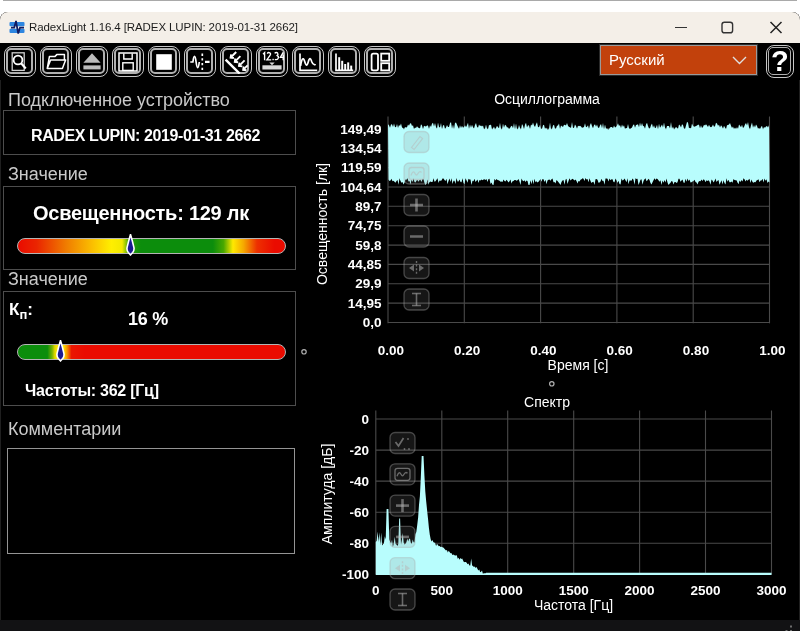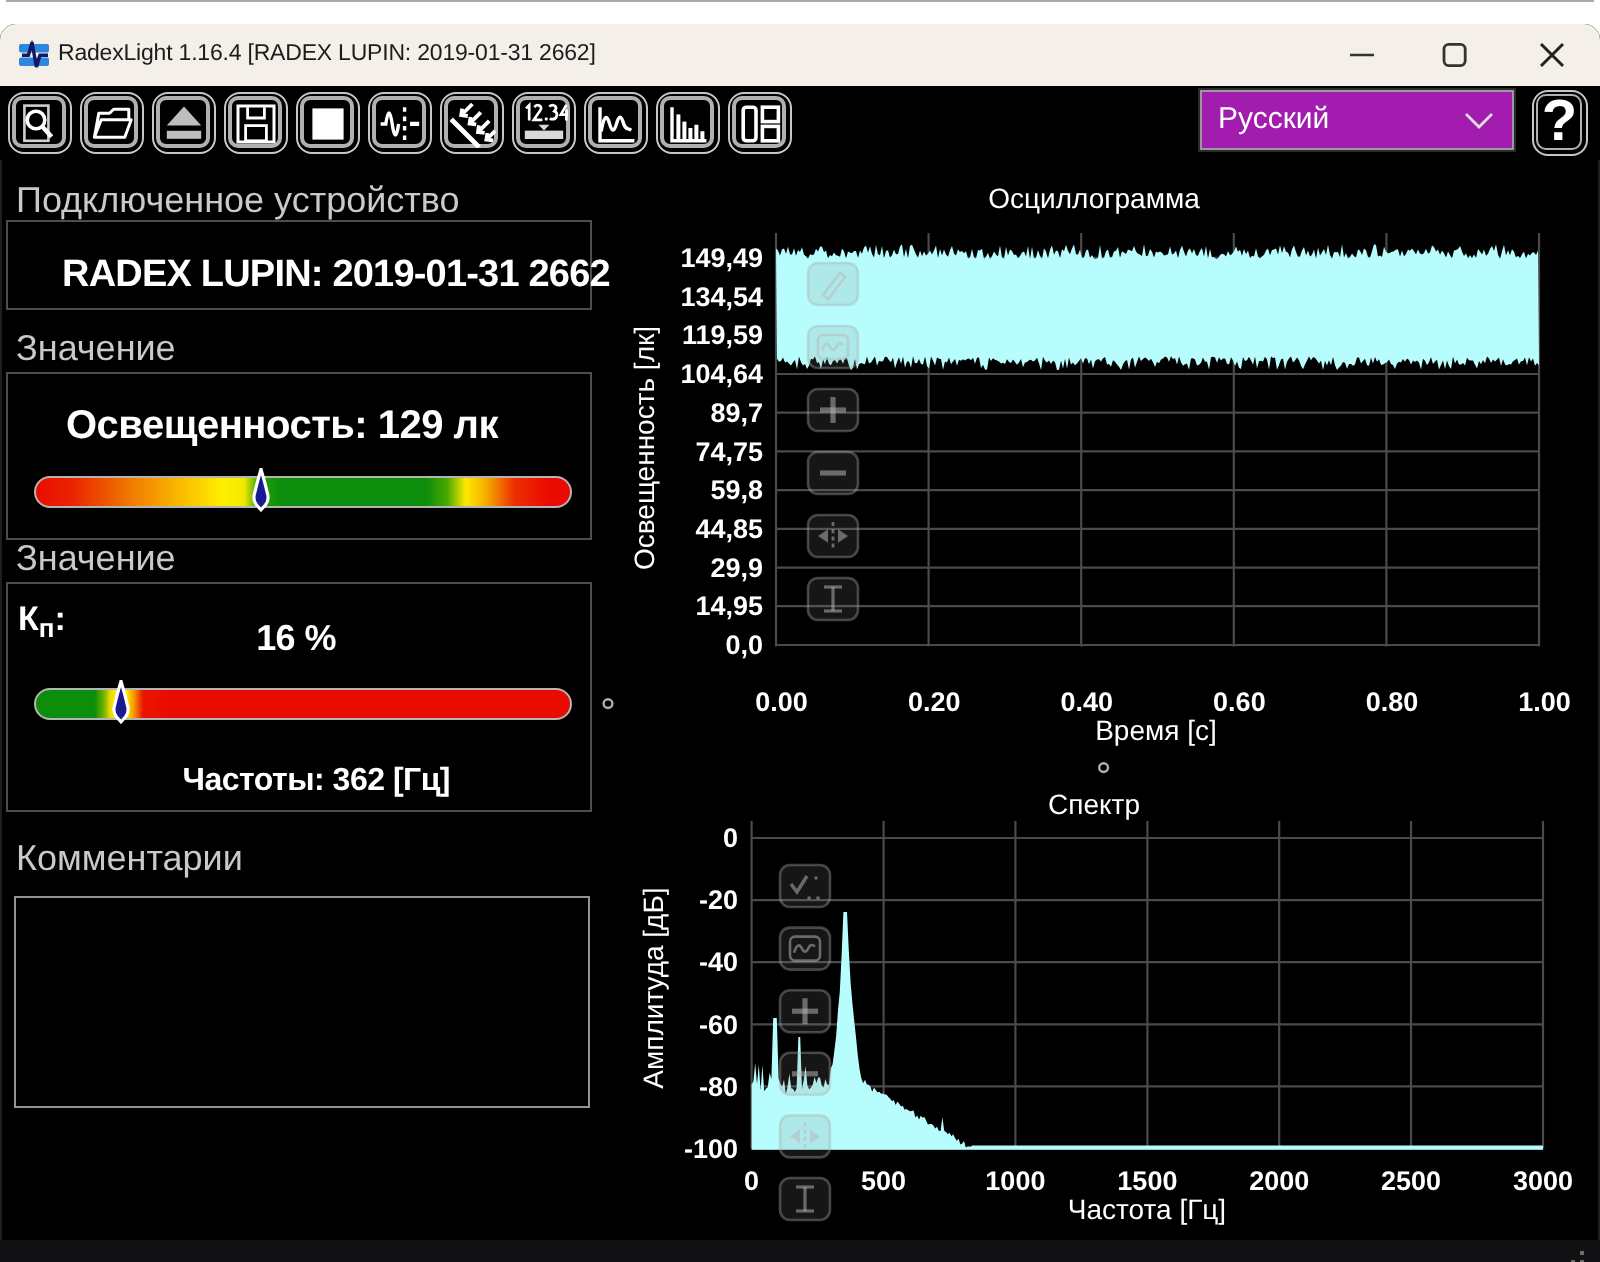--- a/index.html
+++ b/index.html
@@ -7,21 +7,21 @@
 #win { position:absolute; left:0; top:0; width:800px; height:628px; background:#000; border-radius:8px; overflow:hidden; box-shadow: inset 1px 0 0 #1f1f1f, inset -1px 0 0 #1f1f1f; margin-top: 12px; }
 #bstrip { position:absolute; left:0; top:626px; width:800px; height:5px; background:#b9b9b9; }
 #titlebar { position:absolute; left:0; top:0; width:800px; height:31px; background:#f4efe8; }
 #title { position:absolute; left:29px; top:0; height:31px; line-height:31px; font-size:11.5px; letter-spacing:-0.1px; color:#1c1c1c; }
 #appicon { position:absolute; left:9px; top:8px; }
 .wbtn { position:absolute; top:0; width:46px; height:31px; }
 #toolbar { position:absolute; left:0; top:31px; width:800px; height:37px; background:#000; }
 .tbtn { position:absolute; top:2.5px; width:31.5px; height:31.5px; border:1.5px solid #c6c6c6; border-radius:8px; background:#000; }
 .tbtn .inner { position:absolute; left:1px; top:1px; width:26.5px; height:26.5px; border:2px solid #b0b0b0; border-radius:5px; }
 .tbtn svg { position:absolute; left:3.2px; top:3.2px; }
-#combo { position:absolute; left:600px; top:2px; width:157px; height:30px; background:#a21caf; border:1.2px solid #9a9a9a; box-shadow:0 0 0 1px #2a2a2a; }
+#combo { position:absolute; left:600px; top:2px; width:157px; height:30px; background:#c2410c; border:1.2px solid #9a9a9a; box-shadow:0 0 0 1px #2a2a2a; }
 #combo span { position:absolute; left:8px; top:0; line-height:28px; font-size:15px; color:#fff; }
 #helpbtn { position:absolute; left:766px; top:1.5px; width:27.5px; height:33.5px; border:1.5px solid #c6c6c6; border-radius:8px; }
 #helpbtn .inner { position:absolute; left:1px; top:1px; width:22.5px; height:28.5px; border:1.8px solid #b0b0b0; border-radius:5px; }
 #helpbtn .q { position:absolute; left:0; top:1px; width:100%; text-align:center; font-size:29px; font-weight:bold; color:#fff; line-height:29px; }
 .seclabel { position:absolute; color:#c9c9c9; font-size:18px; }
 .gbox { position:absolute; left:3px; width:293px; border:1px solid #4d4d4d; background:#000; }
 #commentbox { position:absolute; left:7px; top:436px; width:288px; height:106px; border:1px solid #949494; background:#000; }
 .bar { position:absolute; left:17px; width:269px; height:16px; border:1.8px solid #b4b4b4; border-radius:8px; }
 .boldtxt { position:absolute; color:#fff; font-weight:bold; }
 #statusbar { position:absolute; left:0; top:608px; width:800px; height:20px; background:#121214; }
@@ -161,39 +161,39 @@
         </svg>
     </div>
     <div id="helpbtn">
         <div class="inner"></div>
         <div class="q">?</div>
       </div>
   </div>
 
   <div class="seclabel" style="left:8px; top:77.5px;">Подключенное устройство</div>
   <div class="gbox" style="top:98px; height:45px;"></div>
-  <div class="boldtxt" style="left:31px; top:114.5px; font-size:19px; letter-spacing:-0.4px;">RADEX LUPIN: 2019-01-31 2662</div>
+  <div class="boldtxt" style="left:31px; top:114.5px; font-size:16px; letter-spacing:-0.4px;">RADEX LUPIN: 2019-01-31 2662</div>
 
   <div class="seclabel" style="left:8px; top:151.5px;text-align:right;">Значение</div>
   <div class="gbox" style="top:174px; height:84px;"></div>
   <div class="boldtxt" style="left:33px; top:190px; font-size:20px; letter-spacing:-0.25px;">Освещенность: 129 лк</div>
   <div class="bar" style="top:226px; background:linear-gradient(90deg,#ea0b00 0%,#ea2500 7%,#f07c00 18%,#fbc000 28%,#ffef00 35%,#f2e900 39%,#2aa004 41.8%,#0c8d0c 46%,#0c8d0c 73%,#49a800 77%,#ffe900 80.5%,#f5a800 84.5%,#ed3000 89.5%,#ea0b00 96%);"></div>
   <svg style="position:absolute;left:124px;top:222px;" width="13" height="22" viewBox="0 0 13 22">
     <path d="M6.5,0.6 Q8.6,7.6 9.9,13.4 Q10.5,16.4 8.7,18.5 L6.5,20.9 L4.3,18.5 Q2.5,16.4 3.1,13.4 Q4.4,7.6 6.5,0.6 Z" fill="#1a1a90" stroke="#fff" stroke-width="1.6"></path>
   </svg>
 
   <div class="seclabel" style="left:8px; top:257px;">Значение</div>
   <div class="gbox" style="top:279px; height:115px;"></div>
   <div class="boldtxt" style="left:9px; top:288px; font-size:17px;">К<span style="font-size:13px; vertical-align:-3.5px;">п</span>:</div>
   <div class="boldtxt" style="left:48px; top:297px; width:200px; text-align:center; font-size:18px; letter-spacing:-0.3px;">16 %</div>
   <div class="bar" style="top:332px; background:linear-gradient(90deg,#0c8d0c 0%,#0c8d0c 11%,#7ab400 12.8%,#e2d800 13.8%,#ffe900 14.8%,#ffe900 17%,#f59300 18.4%,#ea1600 20%,#ea0b00 25%,#ea0b00 100%);"></div>
   <svg style="position:absolute;left:54px;top:328px;" width="13" height="22" viewBox="0 0 13 22">
     <path d="M6.5,0.6 Q8.6,7.6 9.9,13.4 Q10.5,16.4 8.7,18.5 L6.5,20.9 L4.3,18.5 Q2.5,16.4 3.1,13.4 Q4.4,7.6 6.5,0.6 Z" fill="#1a1a90" stroke="#fff" stroke-width="1.6"></path>
   </svg>
-  <div class="boldtxt" style="left:25px; top:370px; width:200px; text-align:right; font-size:16px; letter-spacing:-0.25px;">Частоты: 362 [Гц]</div>
+  <div class="boldtxt" style="left:25px; top:370px; width:200px; text-align:left; font-size:16px; letter-spacing:-0.25px;">Частоты: 362 [Гц]</div>
 
   <div class="seclabel" style="left:8px; top:407px;">Комментарии</div>
   <div id="commentbox"></div>
 
   <svg id="charts" width="500" height="540" viewBox="300 70 500 540">
 <style>
 .tick { font: bold 13.5px "Liberation Sans", sans-serif; fill: #ffffff; }
 .ctitle { font: 14px "Liberation Sans", sans-serif; fill: #ffffff; }
 .cbtn { fill: rgba(130,130,130,0.17); stroke: rgba(170,170,170,0.38); stroke-width: 1.3; }
 </style>

